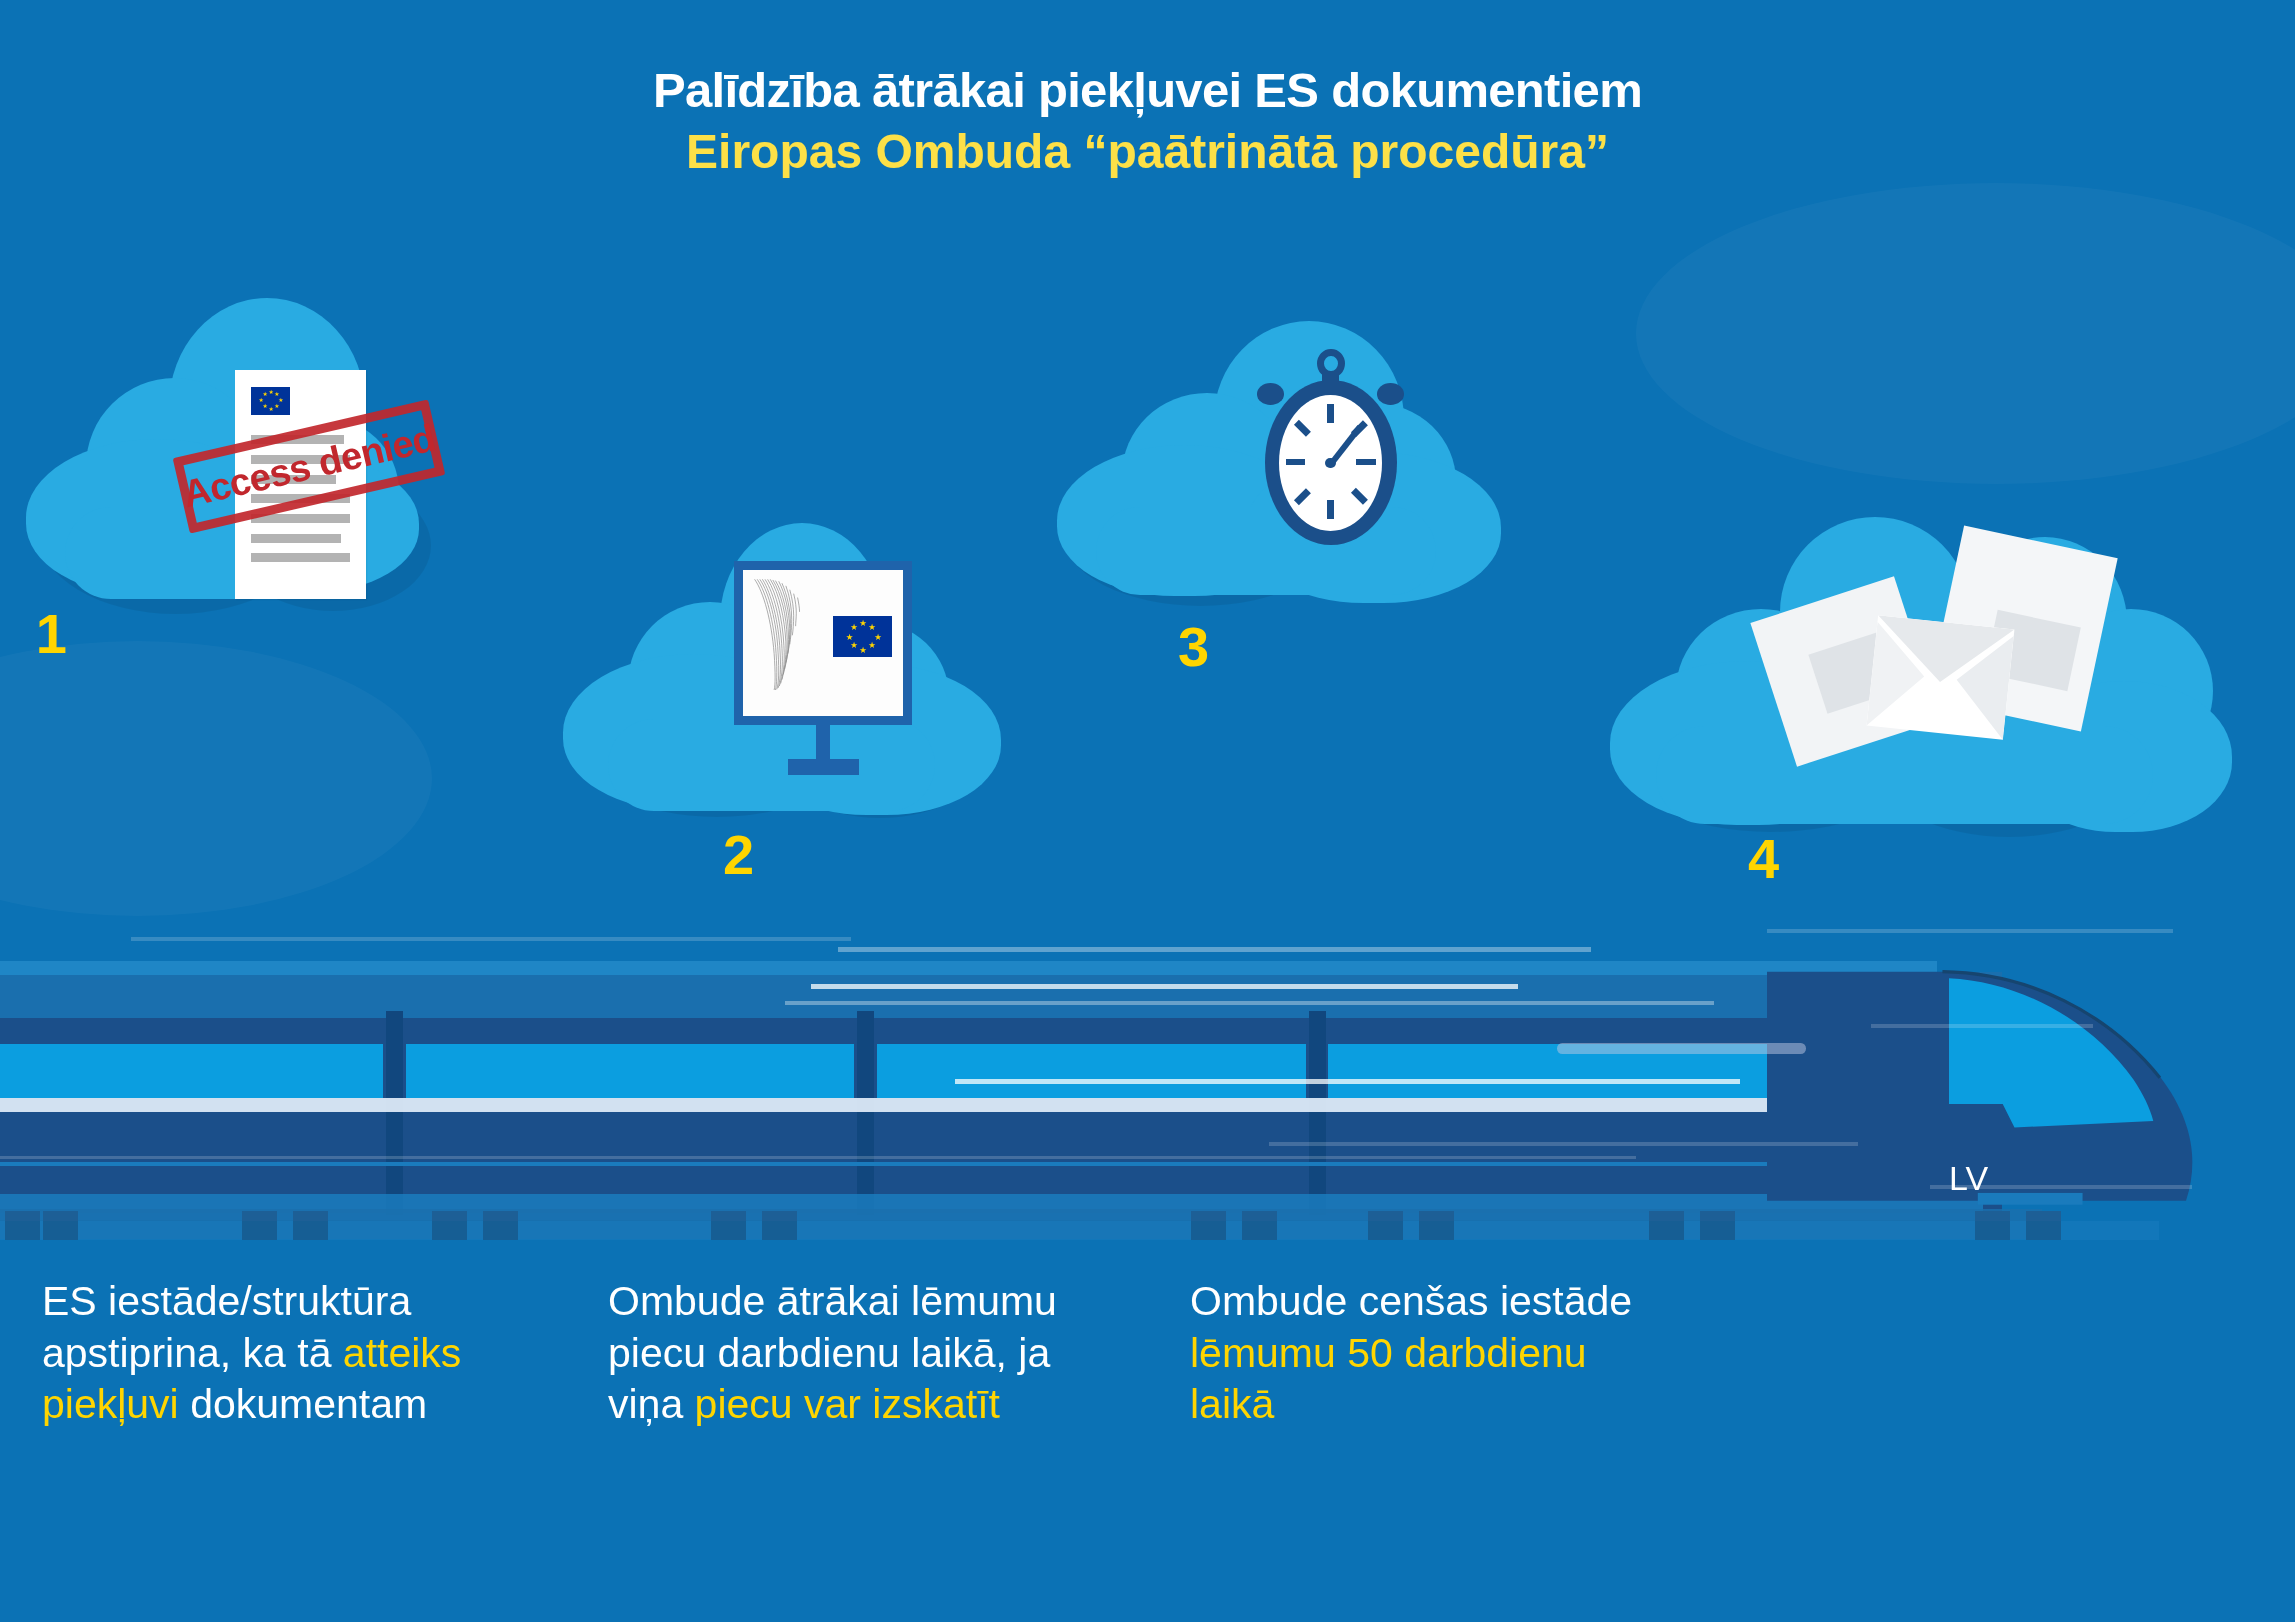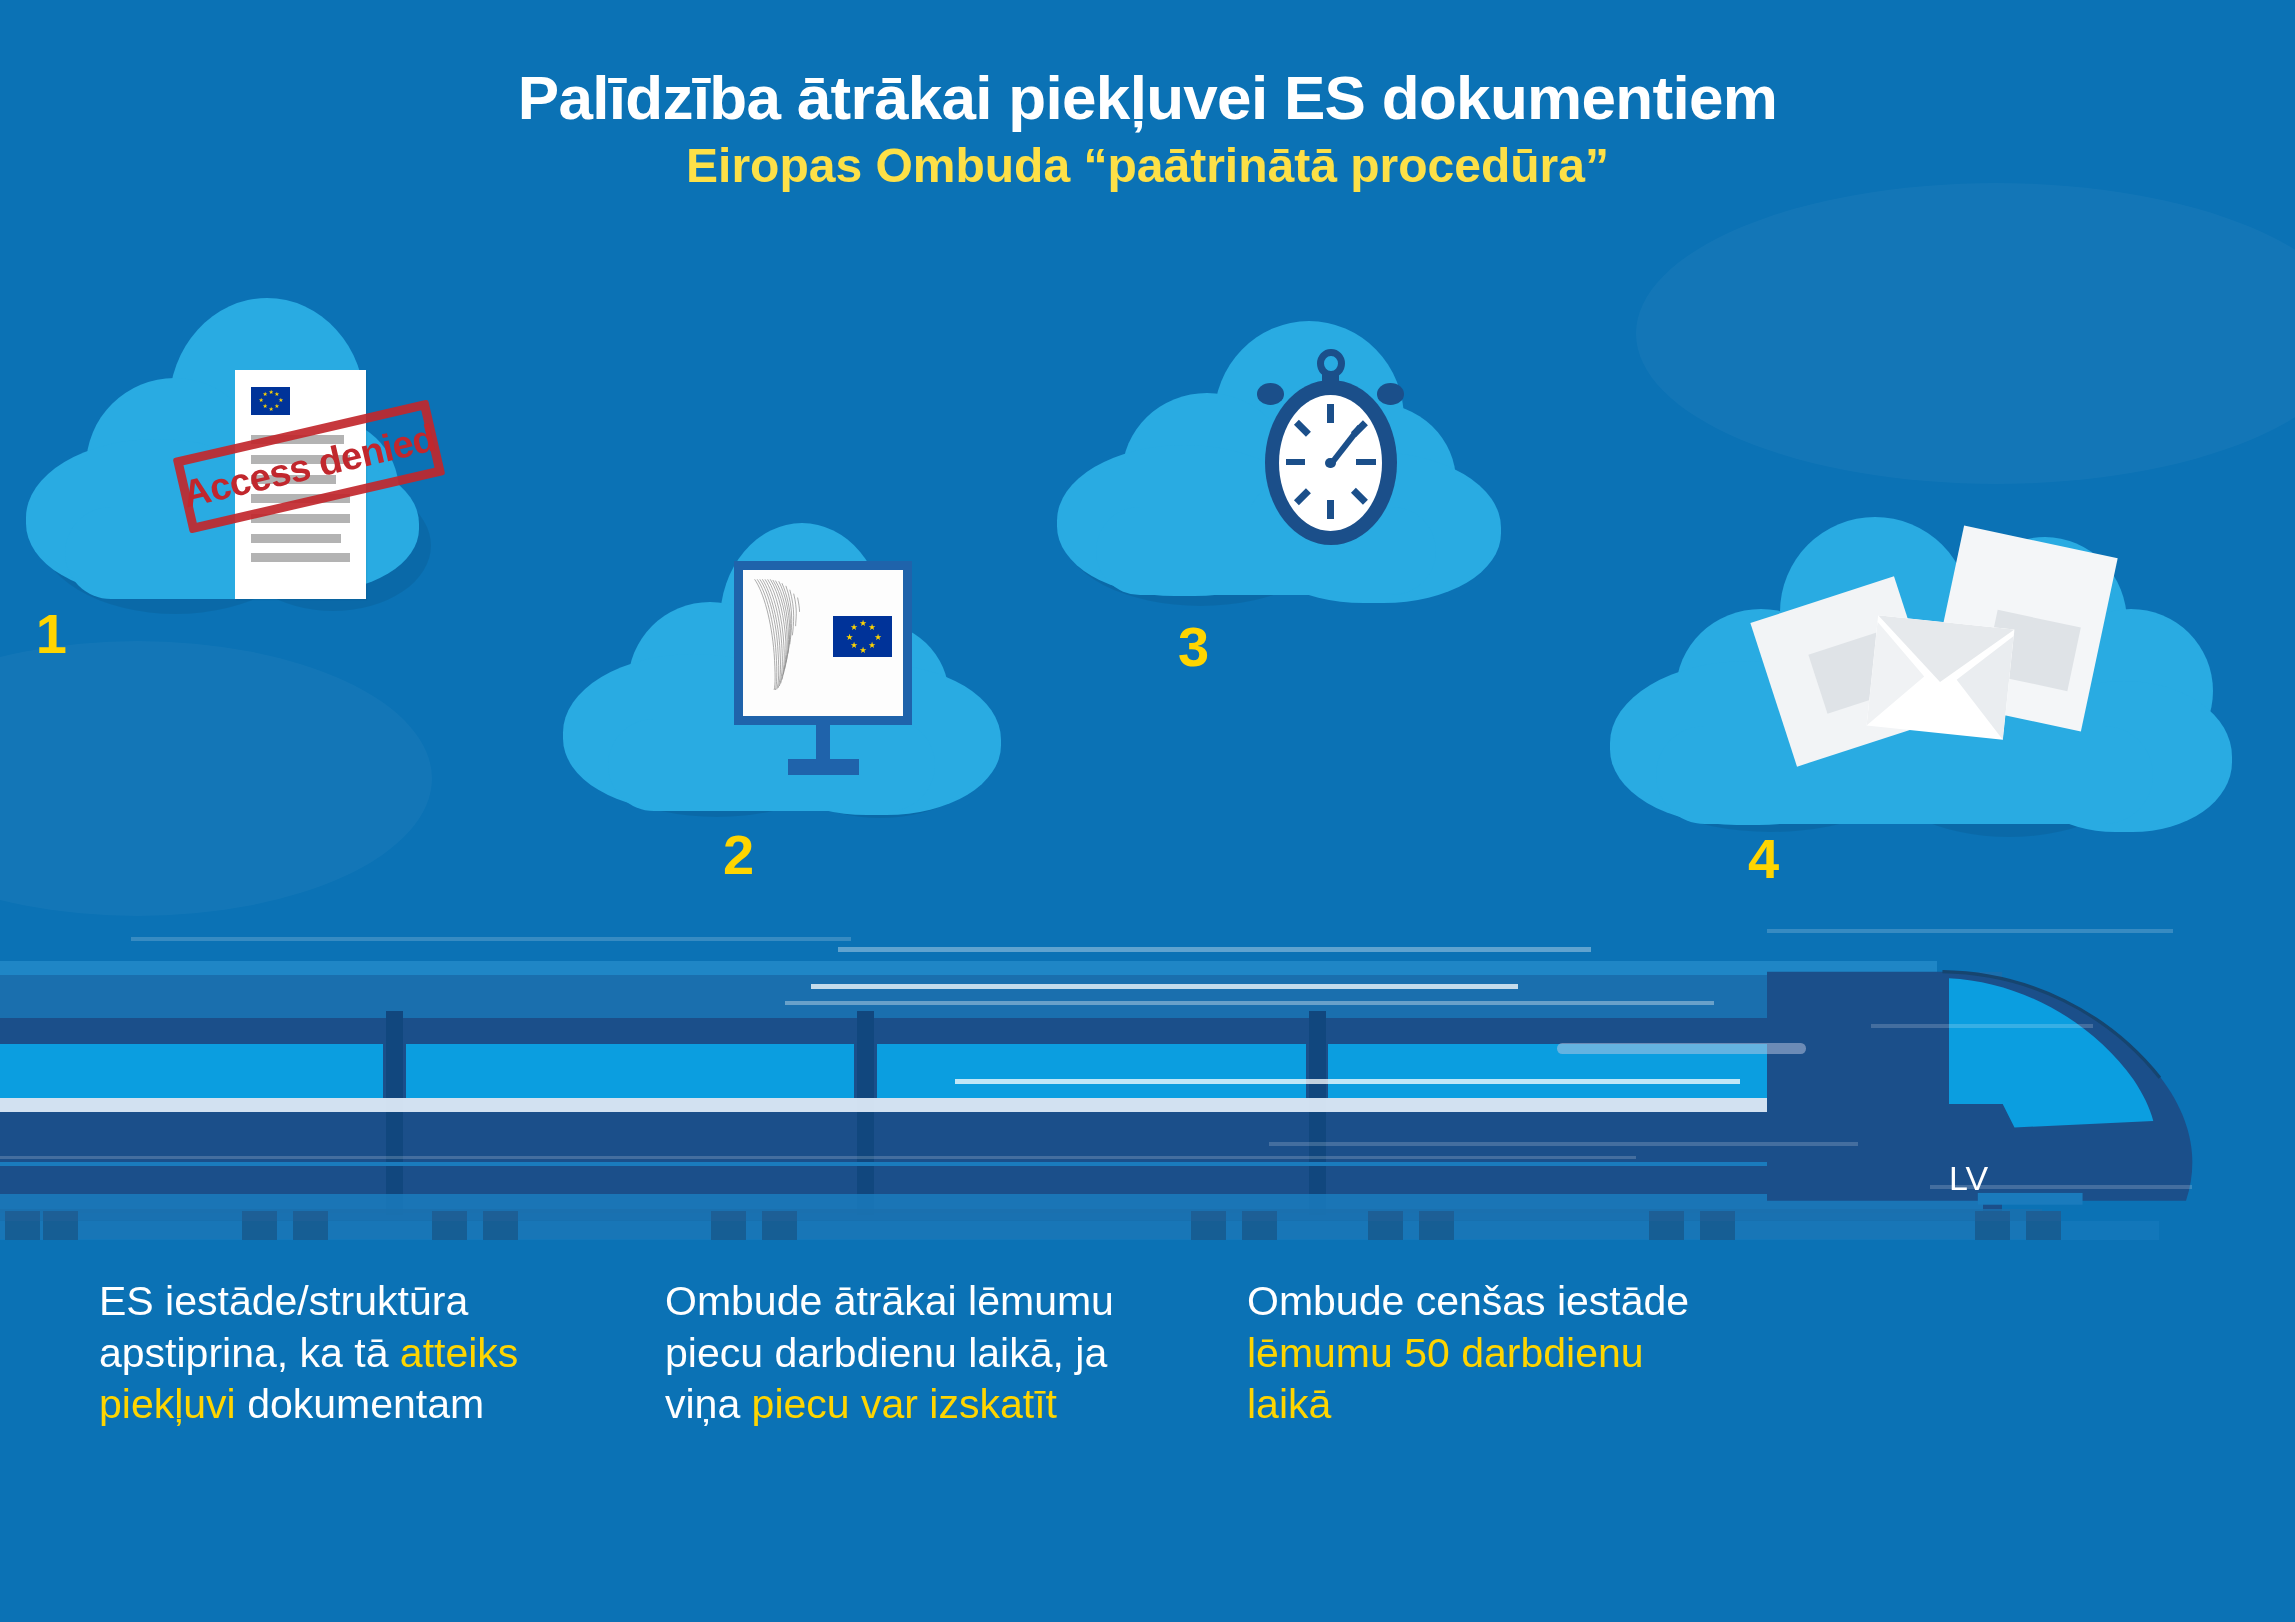--- a/index.html
+++ b/index.html
@@ -9,21 +9,21 @@
     background:#0b72b5;
   }
   .stage{position:absolute;inset:0;width:2295px;height:1623px;overflow:hidden;background:#0b72b5;}
 
   
   .bgtint{position:absolute;border-radius:50%;background:rgba(255,255,255,0.035);pointer-events:none;}
 
   
   .header{position:absolute;left:0;top:65px;width:2295px;text-align:center;}
   .title{
-    color:#ffffff;font-size:62px;font-weight:bold;line-height:1.06;
+    color:#ffffff;font-size:49px;font-weight:bold;line-height:1.06;
     letter-spacing:-0.7px;white-space:nowrap;
   }
   .subtitle{
     color:#fde047;font-size:48px;font-weight:bold;line-height:1.1;
     margin-top:9.2px;white-space:nowrap;
   }
 
   
   .cloud{position:absolute;}
   .cloud .puff{position:absolute;background:#29abe2;border-radius:50%;}
@@ -89,21 +89,21 @@
   .wheel{position:absolute;width:35px;height:48px;background:#123a63;border-radius:0 0 50% 50%/0 0 62% 62%;}
   .wheelTop{position:absolute;width:35px;height:26px;background:#1d5f96;}
   .skirt{position:absolute;background:#1a7bbd;}
   .nose{position:absolute;}
   .lv{position:absolute;color:#ffffff;font-size:34px;line-height:1;}
 
   
   .cols{position:absolute;left:0;top:1276px;width:2295px;display:flex;}
   .col{color:#ffffff;font-size:41px;line-height:1.26;font-weight:normal;}
   .hl{color:#ffd500;}
-  #c1{margin-left:99px;width:517px;}
+  #c1{margin-left:42px;width:517px;}
   #c2{margin-left:46px;width:419px;}
   #c3{margin-left:49px;width:523px;}
   #c4{margin-left:59px;width:458px;}
 </style>
 </head>
 <body>
 
 <div class="stage">
 
   <div class="bgtint" style="left:-157px;top:641px;width:589px;height:275px;"></div>

